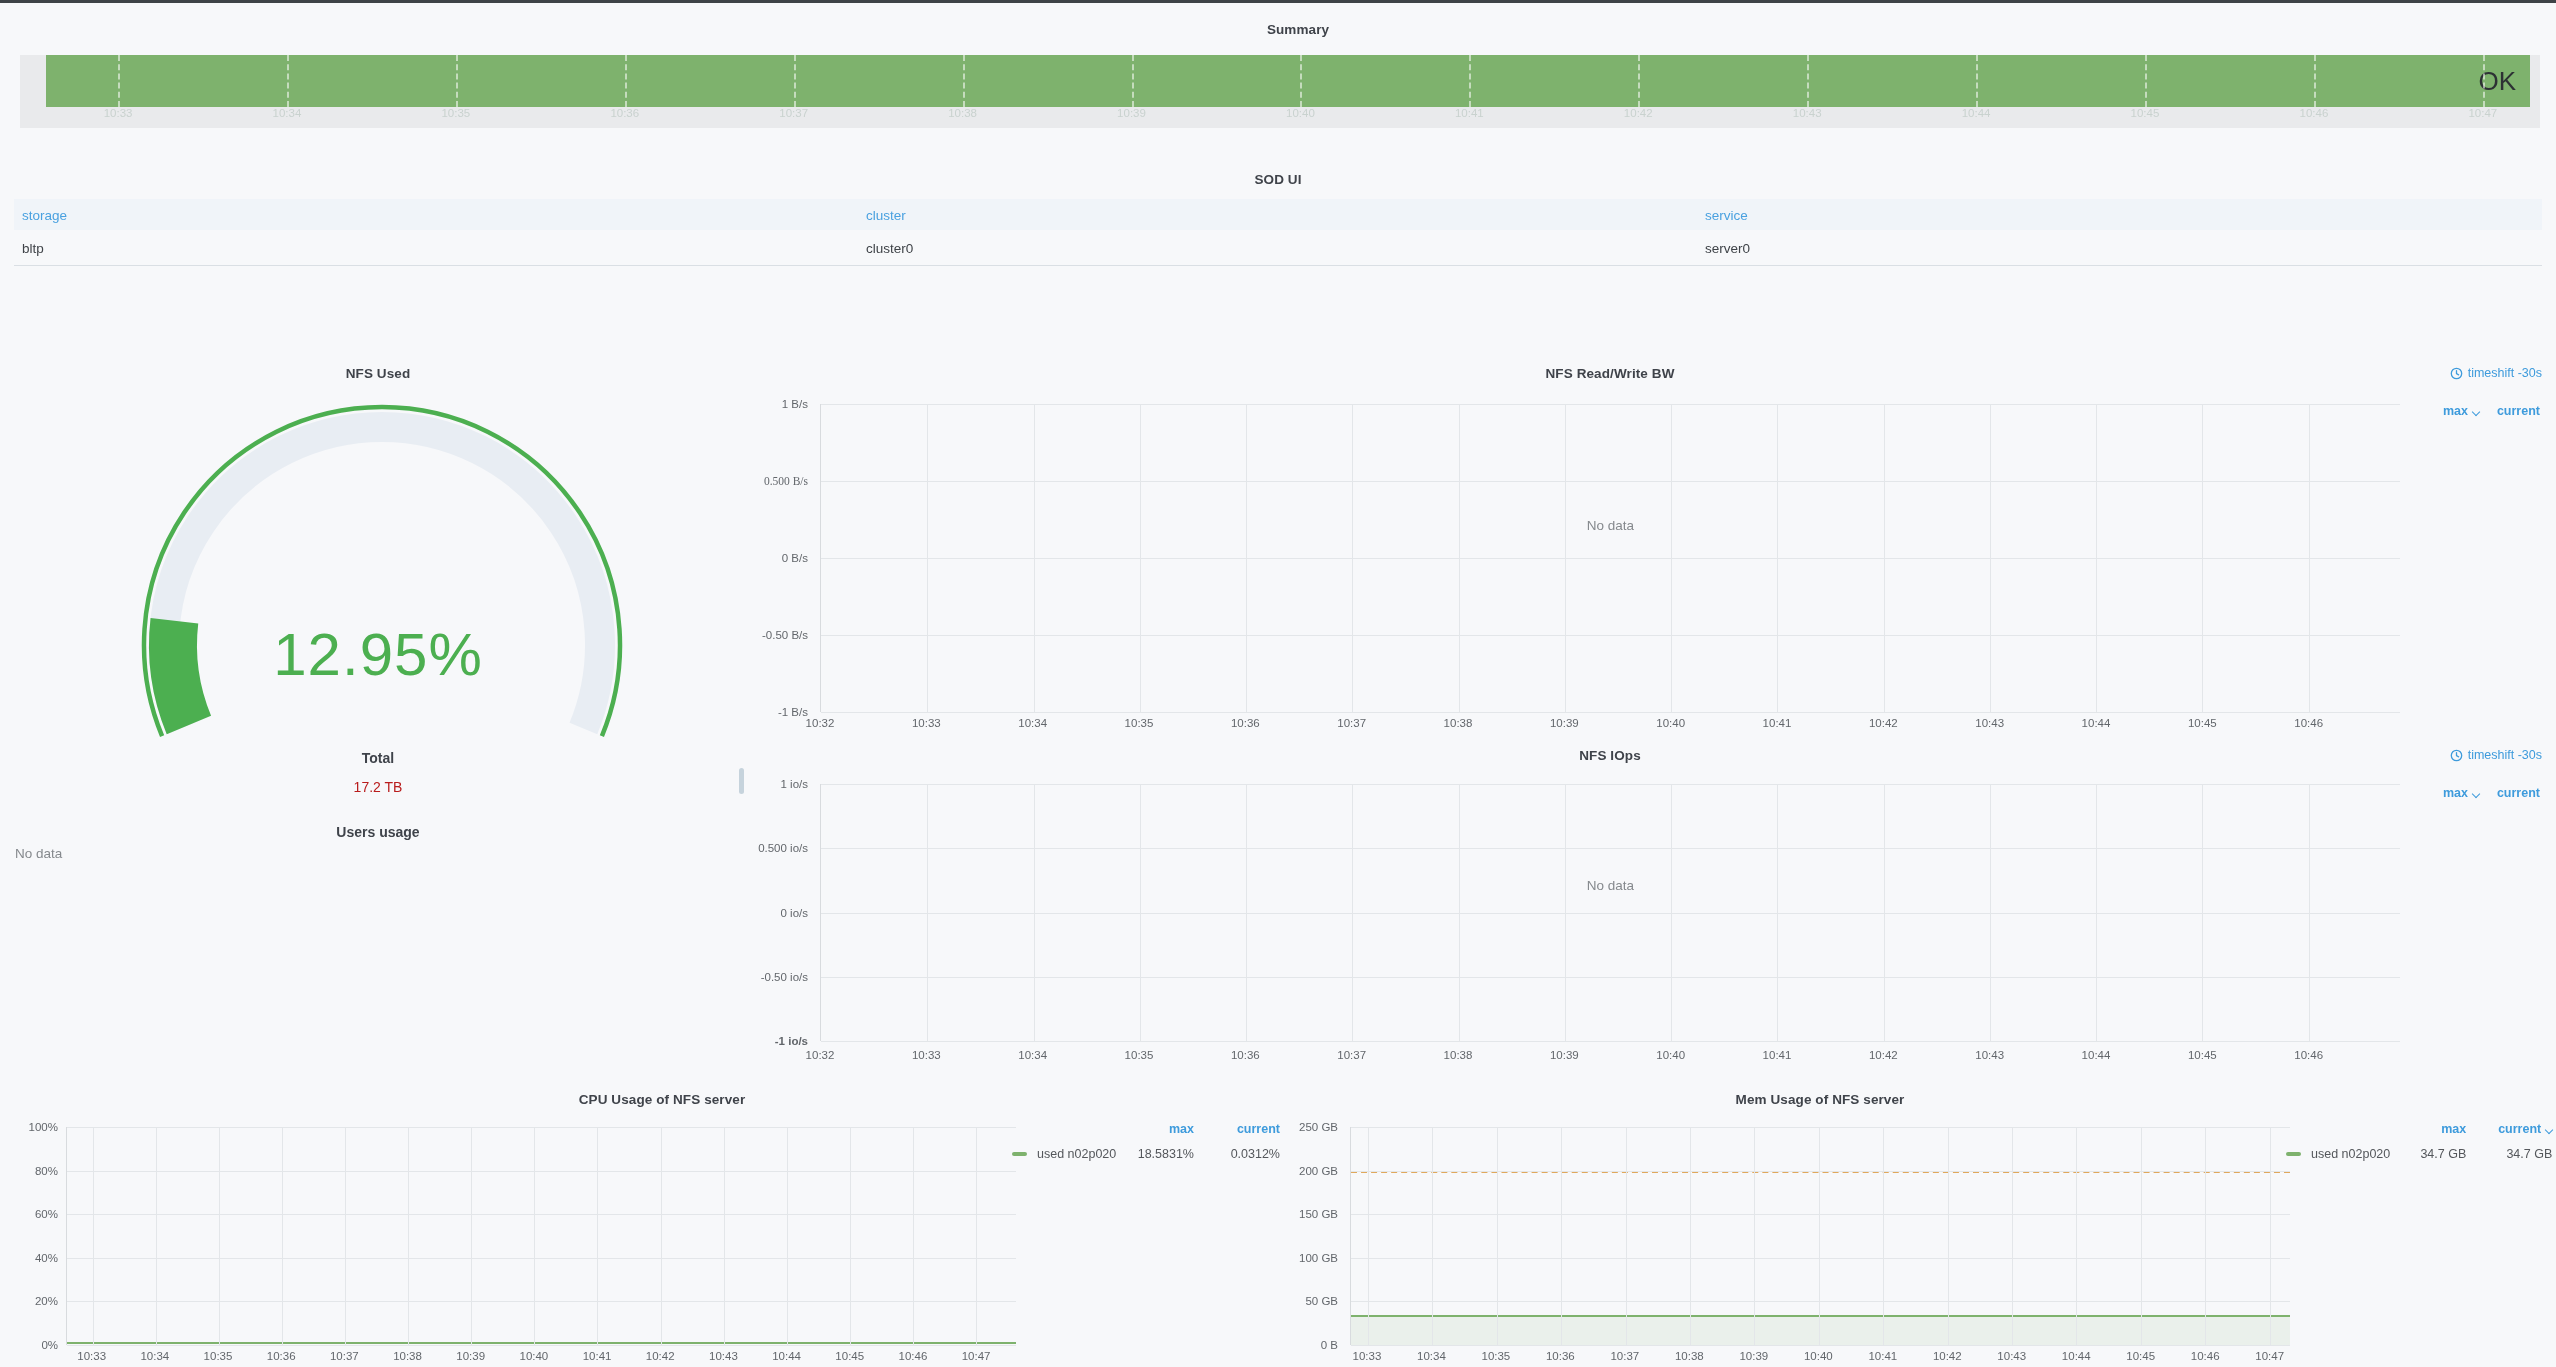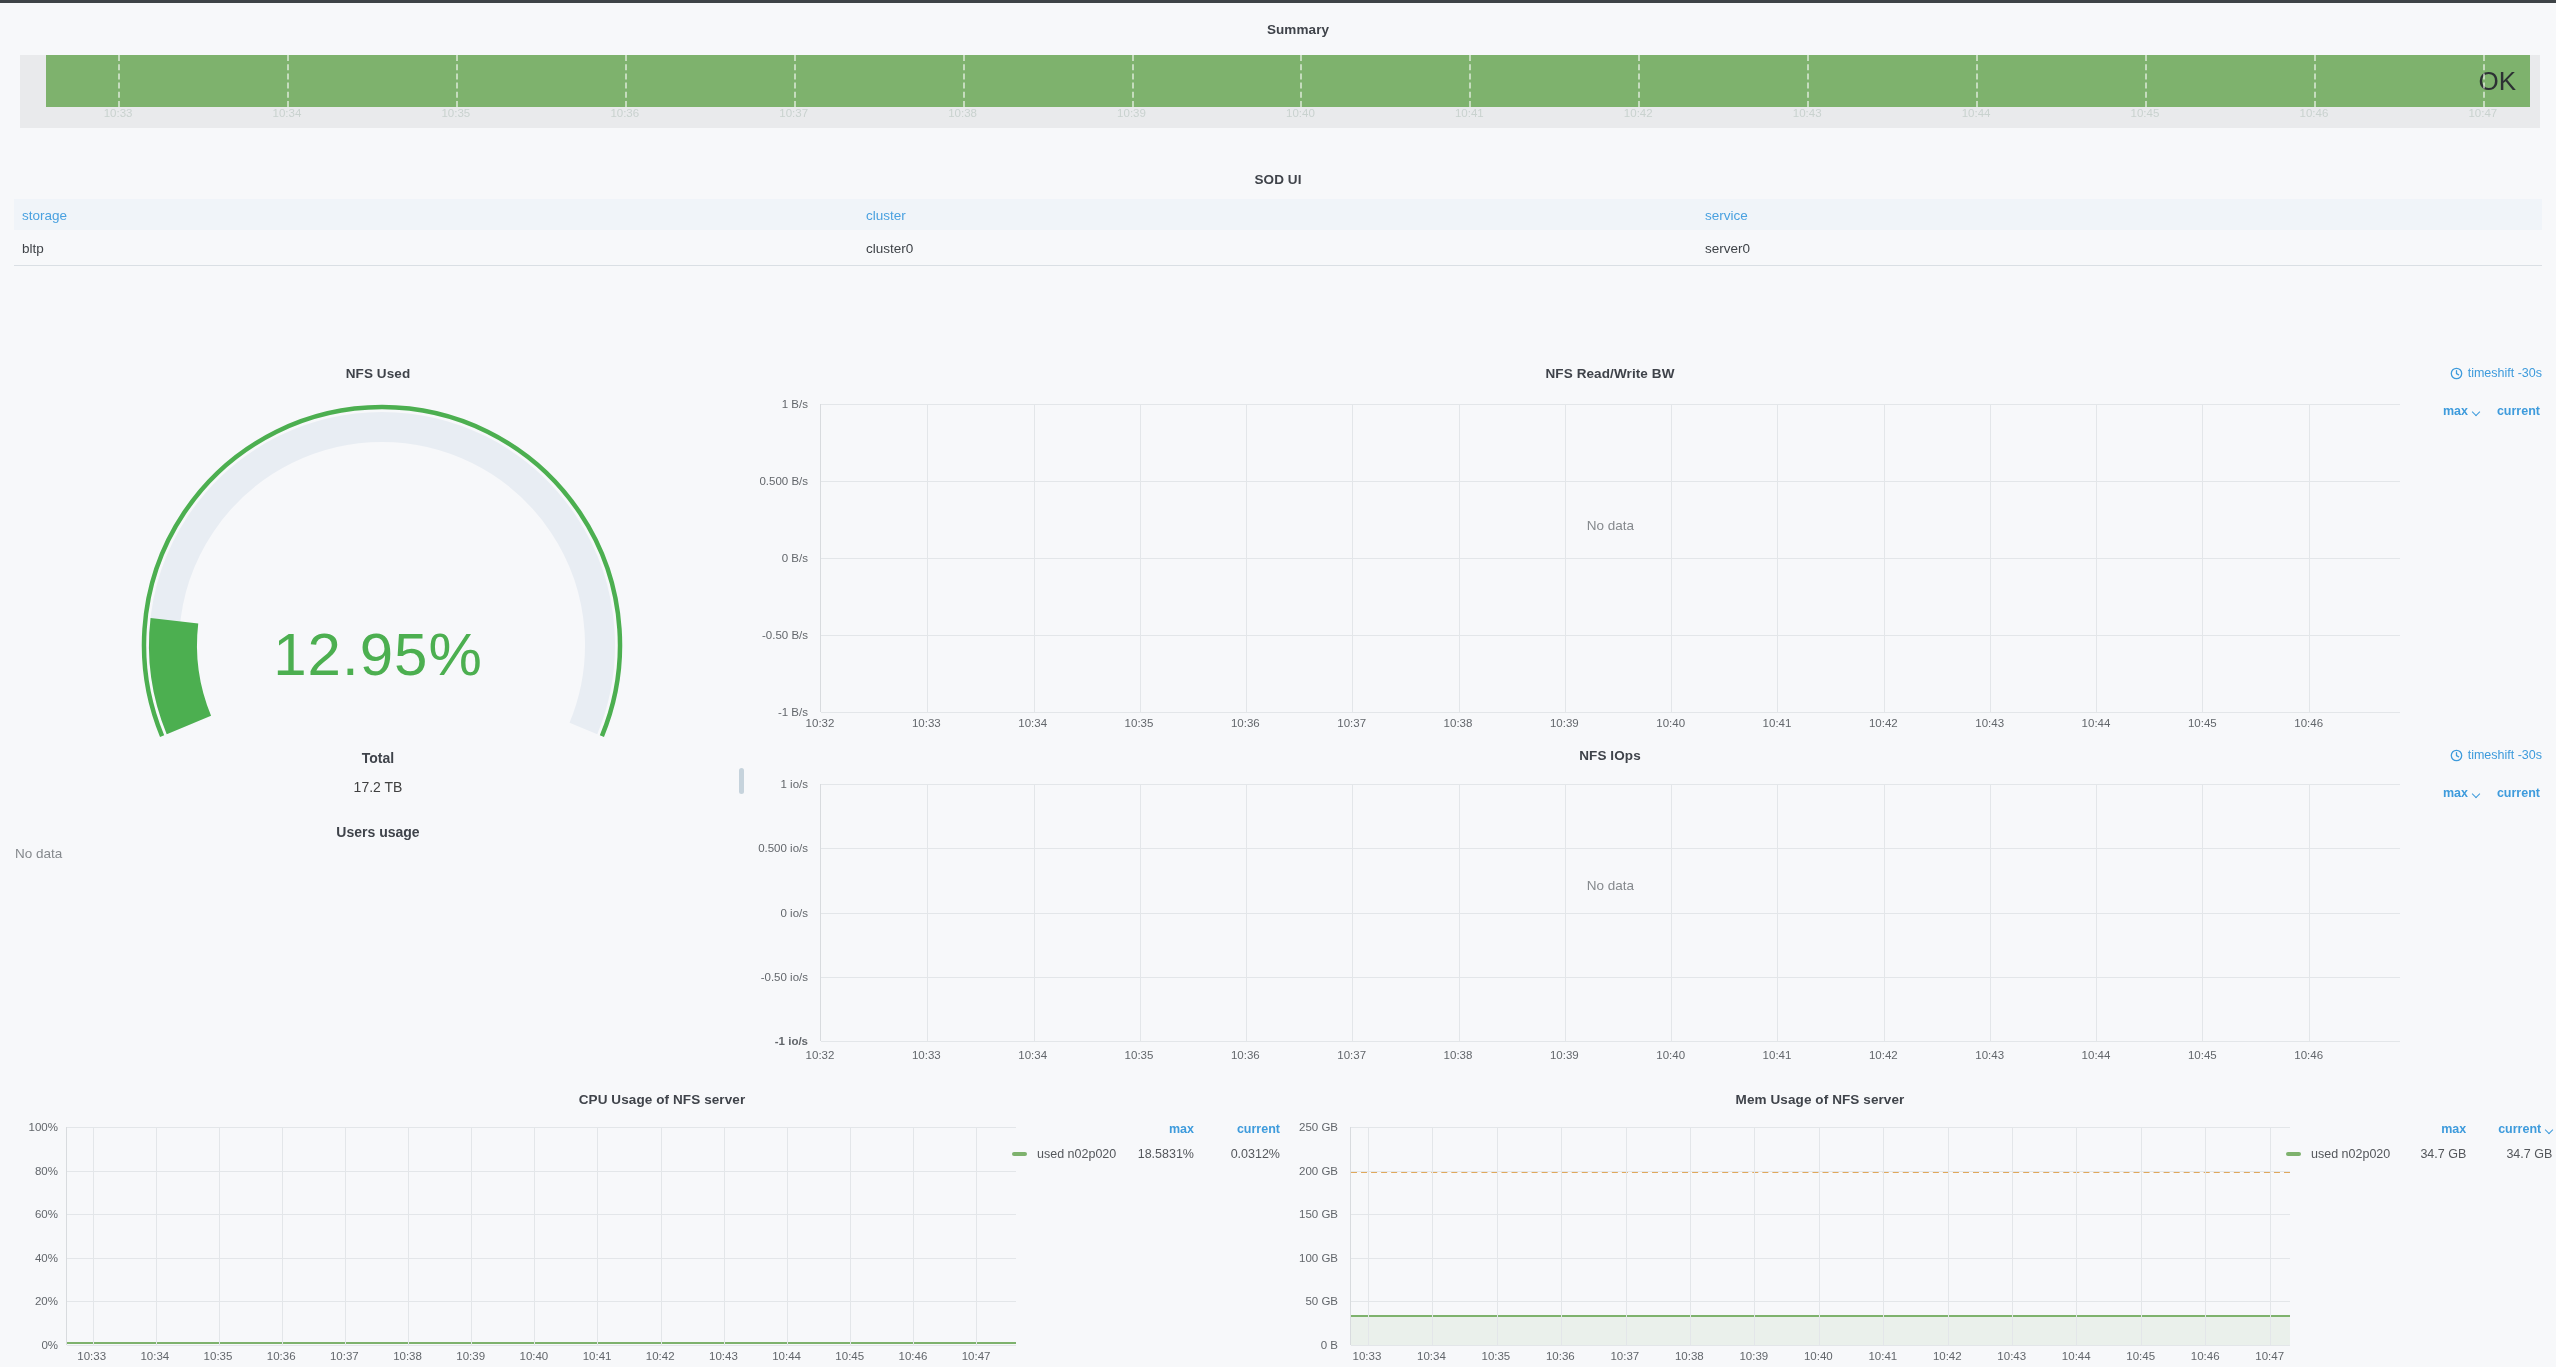--- a/index.html
+++ b/index.html
@@ -34,21 +34,21 @@
   .sod-header .sod-cell { color:#4AA1E0; cursor:pointer; }
   .sod-row .sod-cell    { color:#3F4348; }
   .c0 { left:8px; } .c1 { left:852px; } .c2 { left:1691px; }
 
   
   .gauge-svg { position:absolute; left:118px; top:398px; }
   .gauge-pct { position:absolute; left:0; top:620px; width:756px; text-align:center;
                font-size:60px; color:#4CAF50; letter-spacing:1px; }
   .center-col { position:absolute; left:0; width:756px; text-align:center; }
   .t-bold  { font-size:14px; font-weight:bold; color:#3F434A; }
-  .t-green { font-size:14px; color:#404040; }
+  .t-green { font-size:14px; color:#b91c1c; }
   .no-data { font-size:13.5px; color:#85898D; }
 
   .scroll-thumb { position:absolute; left:739px; top:768px; width:5px; height:26px;
                   background:#C6D3DC; border-radius:2.5px; }
 
   
   .plot { position:absolute; border-left:1px solid #D8DBDE; }
   .plot i.vline { position:absolute; top:0; bottom:0; width:1px; background:#E3E6E9; }
   .plot i.hline { position:absolute; left:0; right:0; height:1px; background:#E3E6E9; }
   .ylabs { position:absolute; }
@@ -162,21 +162,21 @@
         <path d="M7 3.8v3.4l2.3 1.2" stroke="#3E9BDC" stroke-width="1.4" fill="none" stroke-linecap="round"></path>
       </svg>
     <span>timeshift -30s</span>
   </div>
   <div class="mc-row" style="right:16px;top:404px;">
     <span><span>max</span><span class="chev"></span></span>
     <span>current</span>
   </div>
   <div class="ylabs" style="left:730px;top:404px;width:78px;height:308px;">
       <span style="top: 0%;">1 B/s</span>
-      <span style="top: 25%;">0.500 B/s</span>
+      <span style="top: 25%; font-family: Liberation Serif, serif;">0.500 B/s</span>
       <span style="top: 50%;">0 B/s</span>
       <span style="top: 75%;">-0.50 B/s</span>
       <span style="top: 100%;">-1 B/s</span>
     </div>
   <div class="plot" style="left:820px;top:404px;width:1580px;height:308px;">
     <div class="plot-nodata" style="left:0;right:0;top:114px;">No data</div>
   <i class="vline" style="left: 6.73%;"></i>
       <i class="vline" style="left: 13.46%;"></i>
       <i class="vline" style="left: 20.19%;"></i>
       <i class="vline" style="left: 26.92%;"></i>

